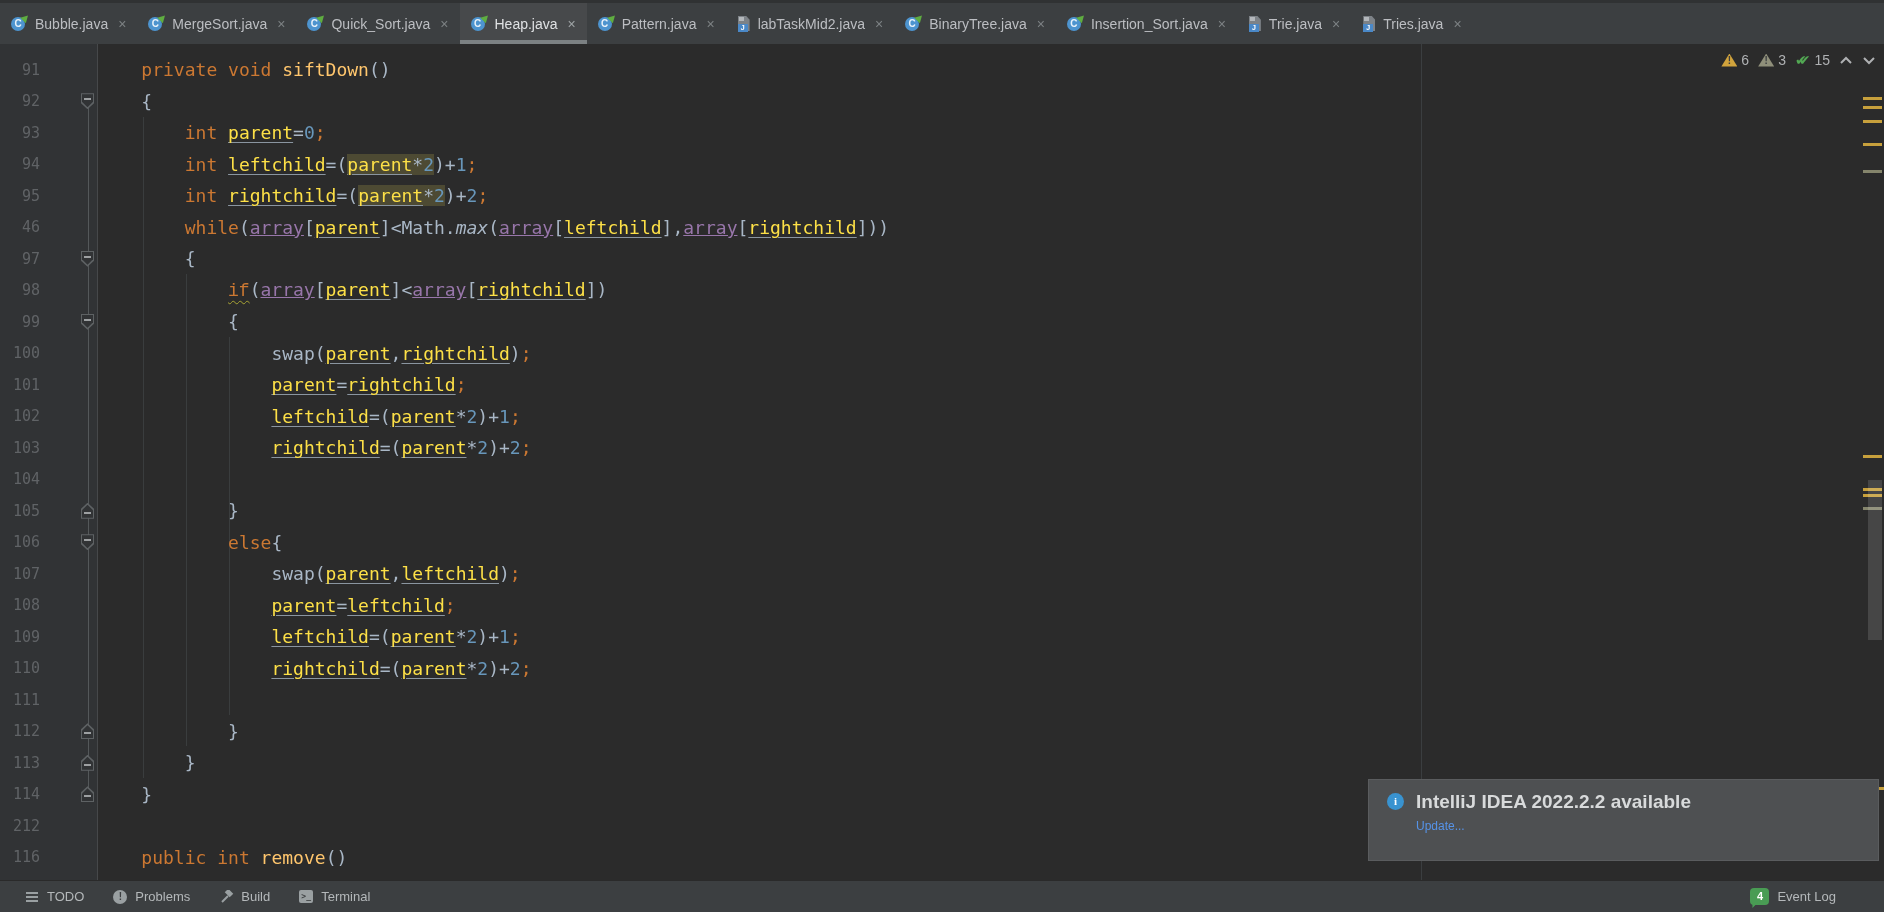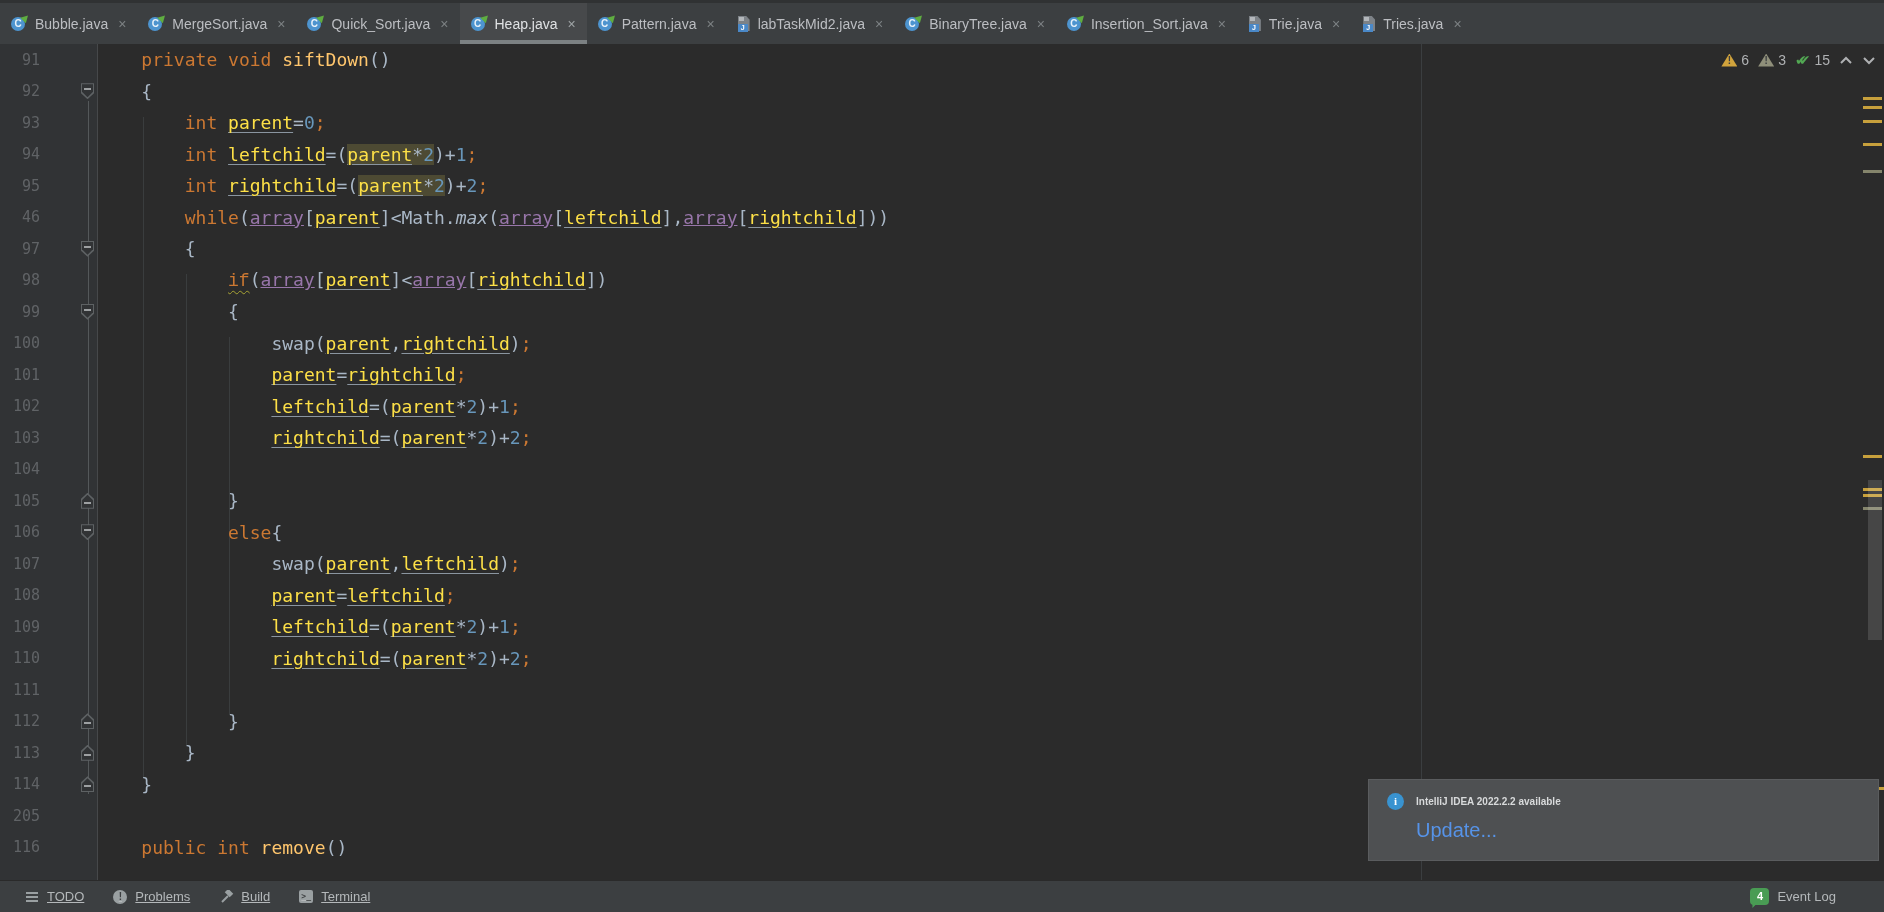--- a/index.html
+++ b/index.html
@@ -27,21 +27,21 @@
   .ic-java .page{position:absolute;left:1px;top:1px;width:12px;height:15px;background:#7d8287;
     clip-path:polygon(0 0,72% 0,100% 25%,100% 100%,0 100%);}
   .ic-java .fold{position:absolute;left:2px;top:2px;width:5px;height:4px;background:#b3b7bb;}
   .ic-java .jband{position:absolute;left:1px;bottom:0;width:10px;height:8px;background:#4a88c7;
     color:#fff;font-size:7px;font-weight:bold;text-align:center;line-height:8px;}
 
   
   #editor{position:absolute;left:0;top:44px;width:1884px;height:836px;background:#2b2b2b;}
   #gutter-bg{position:absolute;left:0;top:0;bottom:0;width:98px;background:#313335;
     border-right:1px solid #46484a;}
-  #rows{position:absolute;left:0;top:0;right:0;bottom:0;}
+  #rows{position:absolute;left:0;top:0;right:0;bottom:0;padding-top:10px;}
   .row{height:31.5px;display:flex;align-items:center;}
   .ln{width:40px;flex:none;text-align:right;font-family:"DejaVu Sans Mono",monospace;
     font-size:15px;color:#606366;}
   .foldcol{width:58px;flex:none;display:flex;justify-content:flex-end;padding-right:4px;}
   .codetext{white-space:pre;font-family:"DejaVu Sans Mono",monospace;font-size:18px;color:#a9b7c6;}
 
   .sg-kw{color:#cc7832;}
   .sg-pl{color:#a9b7c6;}
   .sg-num{color:#6897bb;}
   .sg-fld{color:#9876aa;text-decoration:underline;}
@@ -92,22 +92,22 @@
   .mark.narrow{width:5px;right:0;z-index:9;}
   #scroll-thumb{position:absolute;right:2px;top:436px;width:14px;height:160px;
     background:rgba(255,255,255,0.13);}
 
   
   #notification{position:absolute;top:779px;right:5px;width:511px;height:82px;background:#4e5052;
     border:1px solid #5a5c5e;z-index:5;padding:11px 16px 11px 18px;display:flex;gap:12px;}
   #notif-icon{width:17px;height:17px;border-radius:50%;background:#3993d0;color:#fff;flex:none;
     font-size:11px;font-weight:bold;text-align:center;line-height:17px;margin-top:2px;
     font-family:"Liberation Serif",serif;}
-  #notif-title{color:#d8dadb;font-size:10px;font-weight:bold;line-height:21px;}
-  #notif-link{color:#5693e8;font-size:20px;margin-top:7px;cursor:pointer;}
+  #notif-title{color:#d8dadb;font-size:19px;font-weight:bold;line-height:21px;}
+  #notif-link{color:#5693e8;font-size:12px;margin-top:7px;cursor:pointer;}
 
   
   #statusbar{position:absolute;left:0;top:880px;width:1884px;height:32px;background:#3c3f41;
     border-top:1px solid #2a2a2a;display:flex;align-items:center;padding:0 48px 0 10px;
     color:#b4b8ba;font-size:13px;}
   .sb-item{display:flex;align-items:center;gap:7px;padding:0 14px;height:100%;cursor:default;}
   .sb-right{margin-left:auto;display:flex;align-items:center;gap:8px;}
   .balloon{position:relative;width:19px;height:17px;border-radius:4px;background:#499c54;
     color:#fff;font-size:11px;font-weight:bold;text-align:center;line-height:17px;}
   .balloon::after{content:"";position:absolute;left:2px;bottom:-3px;width:6px;height:6px;
@@ -379,21 +379,21 @@
         <span class="foldcol">
           <span class="fold-marker u">
             <span class="shape"></span>
             <span class="inner"></span>
             <span class="minus"></span>
           </span>
         </span>
         <span class="codetext"><span class="sg-pl">    }</span></span>
       </div>
       <div class="row">
-        <span class="ln">205</span>
+        <span class="ln">212</span>
         <span class="foldcol"></span>
         <span class="codetext"></span>
       </div>
       <div class="row">
         <span class="ln">116</span>
         <span class="foldcol"></span>
         <span class="codetext"><span class="sg-pl">    </span><span class="sg-kw">public</span><span class="sg-pl"> </span><span class="sg-kw">int</span><span class="sg-pl"> </span><span class="sg-dec">remove</span><span class="sg-pl">()</span></span>
       </div>
     </div>
 
@@ -439,21 +439,21 @@
 
 <div id="notification">
   <div id="notif-icon">i</div>
   <div>
     <div id="notif-title">IntelliJ IDEA 2022.2.2 available</div>
     <div id="notif-link">Update...</div>
   </div>
 </div>
 
 <div id="statusbar">
-  <span id="sb-items" style="display:flex;align-items:center;height:100%;text-decoration:underline;">
+  <span id="sb-items" style="display:flex;align-items:center;height:100%;">
       <span class="sb-item">
         <span class="icw">
           <svg width="14" height="12">
             <path d="M1 2h12M1 6h12M1 10h12" stroke="#9aa0a2" stroke-width="2"></path>
           </svg>
         </span>
         <span>TODO</span>
       </span>
       <span class="sb-item">
         <span class="icw">

